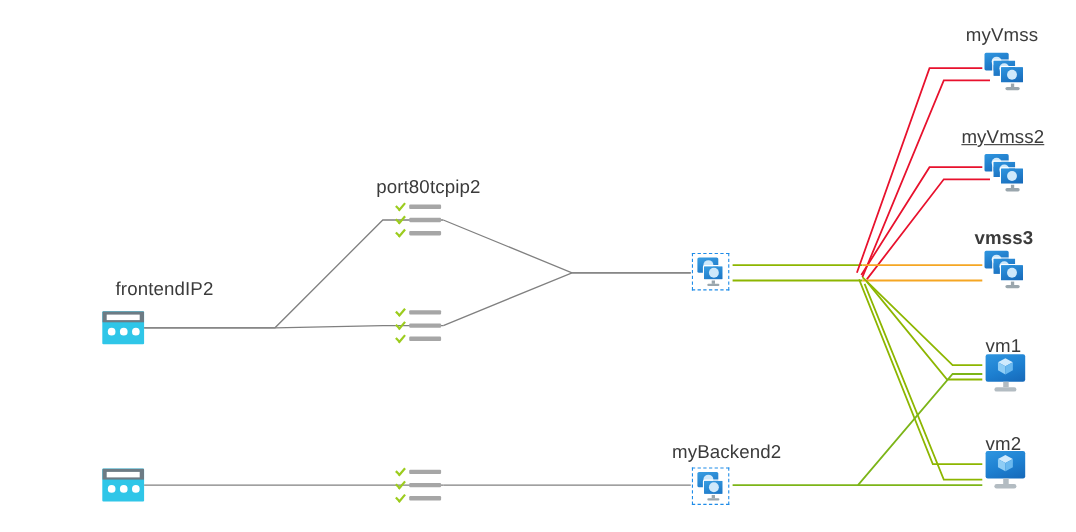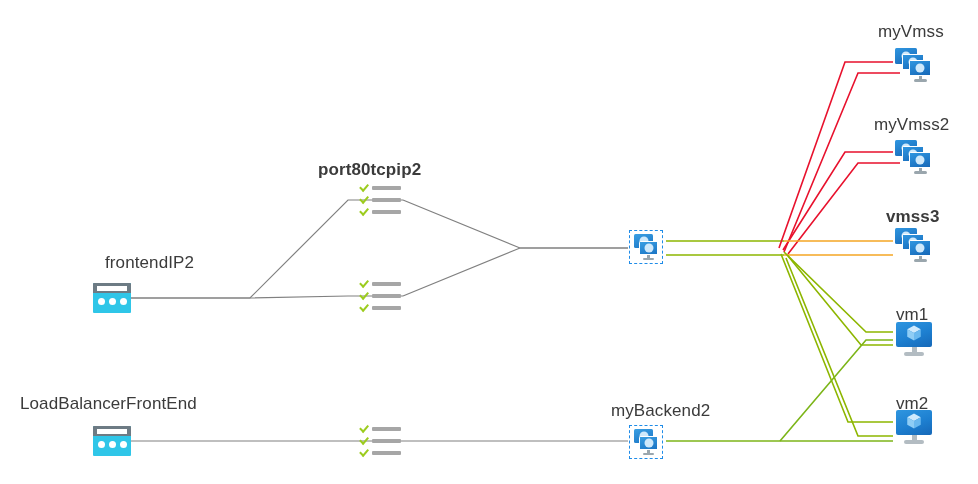--- a/index.html
+++ b/index.html
@@ -85,25 +85,24 @@
       <path d="M788,256 L861,345 L893,345" stroke="#8db600"></path>
       <path d="M781,254 L848,422 L893,422" stroke="#8db600"></path>
       <path d="M786,258 L858,436 L893,436" stroke="#8db600"></path>
 
       <path d="M666,441 L893,441" stroke="#7cb518"></path>
       <path d="M780,441 L866,340 L893,340" stroke="#7cb518"></path>
     </g>
   </svg>
 
   <div class="label" style="left:63px;top:253px;margin-left:42px;">frontendIP2</div>
-  <div class="label" style="left:20px;top:394px;">LoadBalancerFrontEnd</div>
-  <div class="label" style="left:318px;top:160px;font-weight:bold;">port80tcpip2</div>
+  <div class="label" style="left:342px;top:160px;">port80tcpip2</div>
   <div class="label" style="left:611px;top:401px;">myBackend2</div>
   <div class="label" style="left:878px;top:22px;">myVmss</div>
-  <div class="label" style="left:874px;top:115px;">myVmss2</div>
+  <div class="label" style="left:874px;top:115px;text-decoration:underline;">myVmss2</div>
   <div class="label" style="left:886px;top:207px;font-weight:bold;">vmss3</div>
   <div class="label" style="left:896px;top:305px;">vm1</div>
   <div class="label" style="left:896px;top:394px;">vm2</div>
 
   <div class="node" style="left:93px;top:283px;">
     <div class="fe-ico">
       <div class="bar"></div>
         <div class="barin"></div>
       <div class="dots">
           <i></i>

